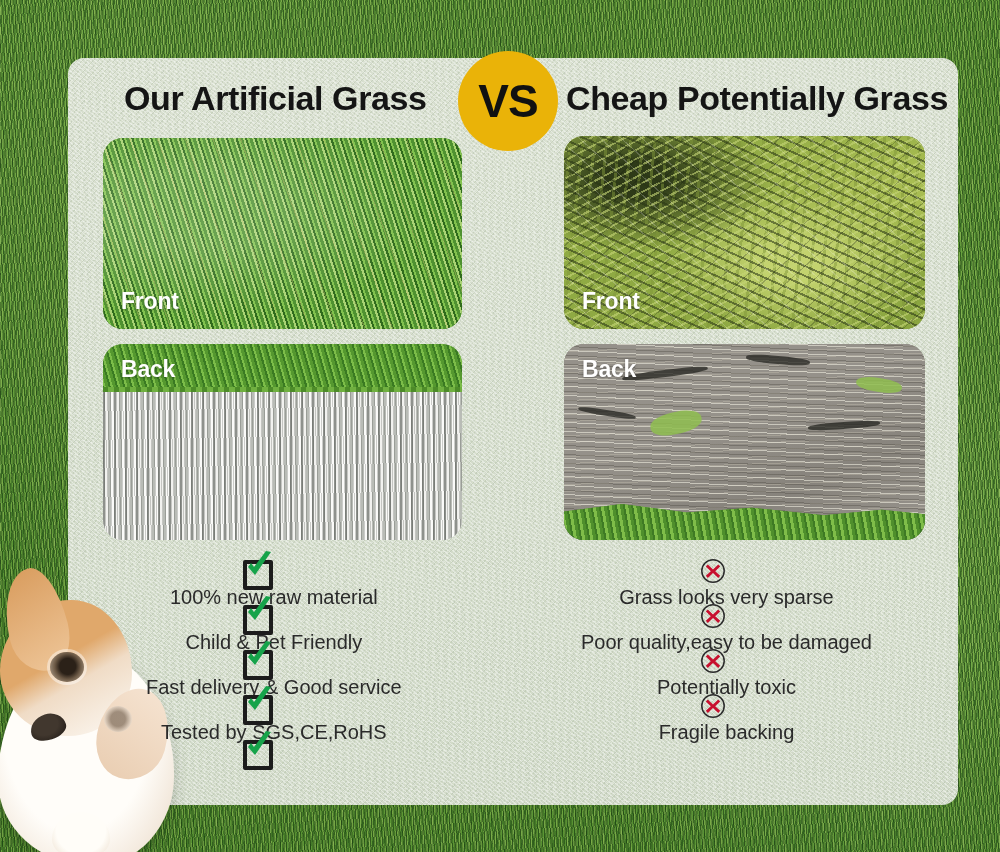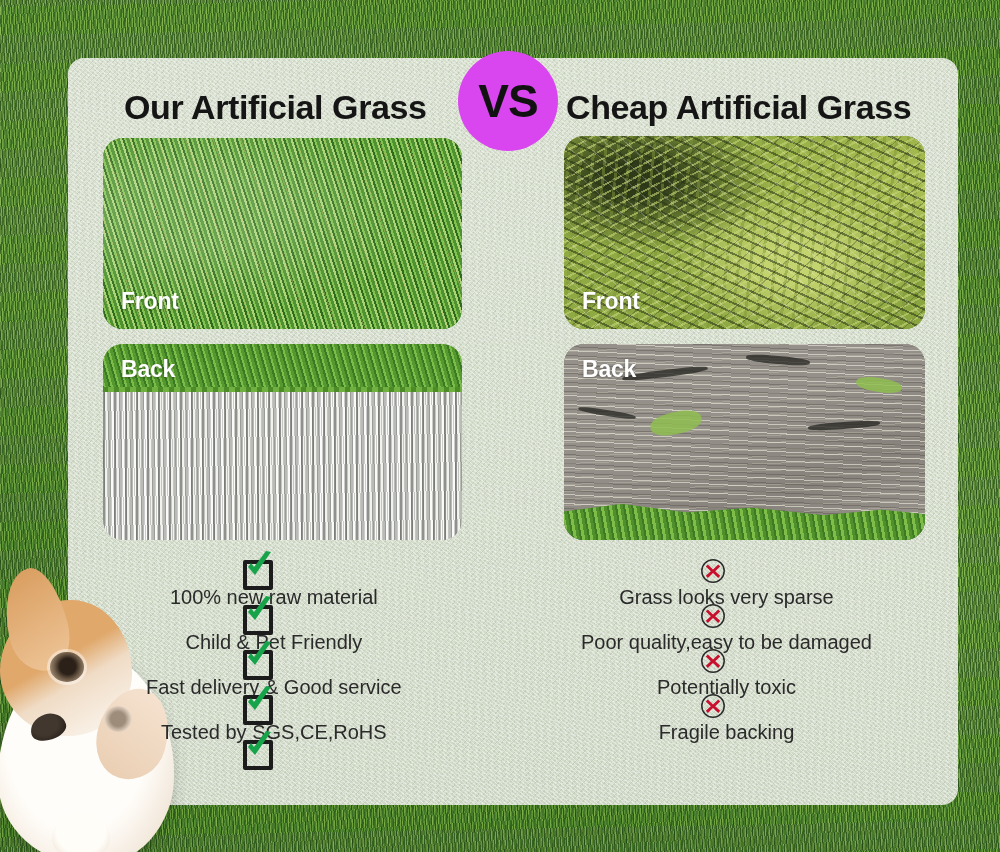--- a/index.html
+++ b/index.html
@@ -93,30 +93,30 @@
     background-image:
       repeating-linear-gradient(41deg, rgba(255,255,255,.55) 0 1px, rgba(0,0,0,0) 1px 3px),
       repeating-linear-gradient(131deg, rgba(176,188,166,.35) 0 1px, rgba(0,0,0,0) 1px 4px),
       repeating-linear-gradient(11deg, rgba(255,255,255,.35) 0 1px, rgba(0,0,0,0) 1px 5px),
       linear-gradient(#e3e7dc,#dbe1d4);
     opacity:.93;
   }
 
   
   .headline{
-    position:absolute;top:84px;height:46px;
+    position:absolute;top:75px;height:46px;
     font-weight:700;font-size:34px;line-height:46px;letter-spacing:-.4px;
     color:#151515;white-space:nowrap;
   }
   .headline.left{left:124px;}
   .headline.right{left:566px;}
 
   .vs-badge{
     position:absolute;left:458px;top:51px;width:100px;height:100px;
-    border-radius:50%;background:#d946ef;
+    border-radius:50%;background:#eab308;
     display:flex;align-items:center;justify-content:center;
     font-weight:700;font-size:46px;letter-spacing:-1px;color:#111;
     z-index:5;
   }
 
   
   .photo{position:absolute;border-radius:20px;overflow:hidden;}
   .photo .tag{
     position:absolute;left:18px;z-index:3;
     color:#fff;font-weight:700;font-size:23px;letter-spacing:-.2px;
@@ -241,21 +241,21 @@
 <body>
 
 <div class="bg-grass"></div>
 
 <div class="card"></div>
 
 <div class="headline left">Our Artificial Grass</div>
 
 <div class="vs-badge">VS</div>
 
-<div class="headline right">Cheap Artificial Grass</div>
+<div class="headline right">Cheap Potentially Grass</div>
 
 <div class="photo p-our-front">
   <div class="blades"></div>
   <div class="tag" style="bottom:14px">Front</div>
 </div>
 
 <div class="photo p-our-back">
   <div class="green"></div>
   <div class="rib"></div>
   <div class="tag" style="top:12px">Back</div>

